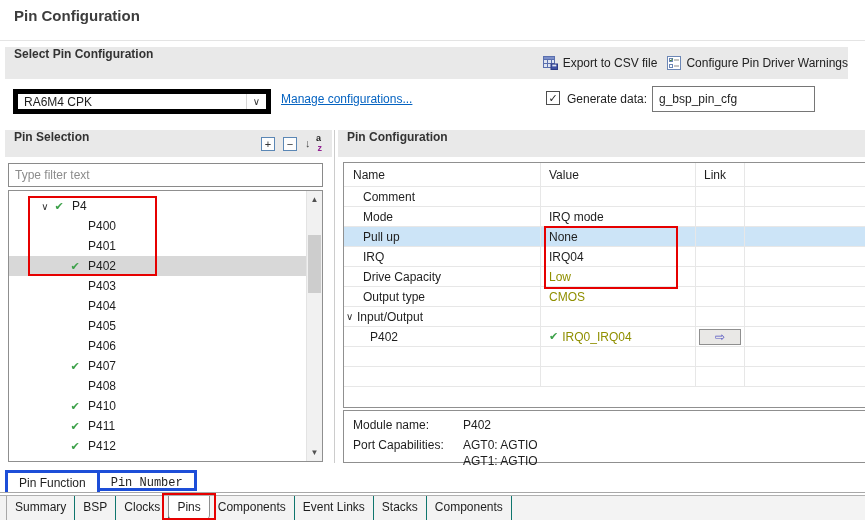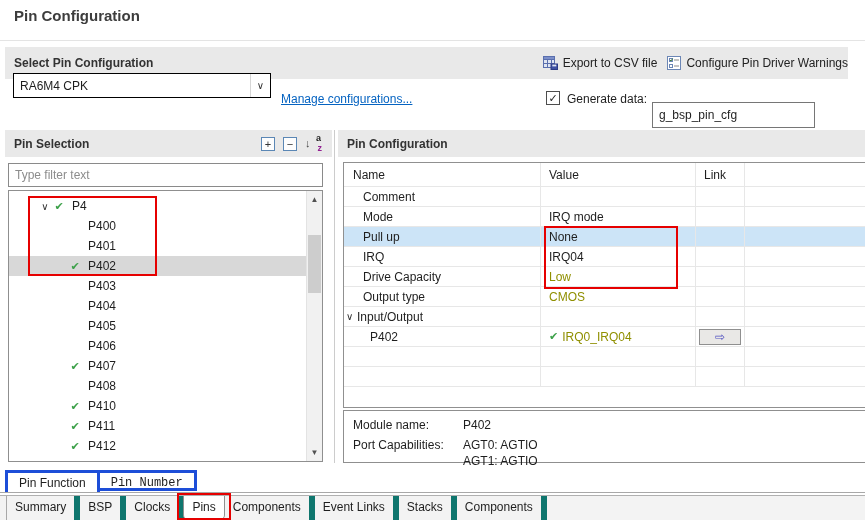--- a/index.html
+++ b/index.html
@@ -3,36 +3,36 @@
 <meta charset="utf-8">
 <style>
   * { margin:0; padding:0; box-sizing:border-box; }
   html,body { background:#fff; }
   body { font-family:"Liberation Sans","DejaVu Sans",sans-serif; font-size:12px; color:#1e1e1e; }
   .app { position:relative; width:865px; height:520px; background:#fff; overflow:hidden; }
 
   .page-title { position:absolute; left:14px; top:7px; font-size:15px; font-weight:bold; color:#3d3d3d; }
   .top-sep { position:absolute; left:0; top:40px; width:865px; height:1px; background:#e4e4e4; }
 
-  .sec-bar { position:absolute; background:var(--header-bar-gray,#e9e9e9); display:flex; align-items:center; }
+  .sec-bar { position:absolute; background:var(--header-bar-gray,#e9e9e9); display:flex; }
   .sec-title { font-weight:bold; color:#333; padding-left:9px; }
   .select-bar { left:5px; top:47px; width:843px; height:32px; }
   .bar-actions { margin-left:auto; display:flex; align-items:center; gap:10px; }
   .bar-btn { display:flex; align-items:center; gap:5px; cursor:default; color:#222; }
 
-  .combo { position:absolute; left:13px; top:73px; width:258px; height:25px; border:1px solid #000000; background:#fff; display:flex; align-items:center; }
+  .combo { position:absolute; left:13px; top:89px; width:258px; height:25px; border:5px solid #000000; background:#fff; display:flex; align-items:center; }
   .combo-text { padding-left:6px; flex:1; }
   .combo-arrow { width:20px; height:100%; display:flex; align-items:center; justify-content:center; border-left:1px solid #d6d6d6; color:#333; font-size:10px; }
 
   .link { position:absolute; left:281px; top:92px; color:var(--link-blue,#0563c1); text-decoration:underline; cursor:pointer; }
 
   .checkbox { position:absolute; left:546px; top:91px; width:14px; height:14px; border:1px solid #4d4d4d; background:#fff; display:flex; align-items:center; justify-content:center; }
   .check-glyph { font-size:11px; font-weight:bold; color:#222; line-height:1; }
   .gen-label { position:absolute; left:567px; top:92px; }
-  .gen-input { position:absolute; left:652px; top:86px; width:163px; height:26px; border:1px solid #767676; padding-left:6px; font:inherit; color:#1e1e1e; background:#fff;margin-top:16px; }
+  .gen-input { position:absolute; left:652px; top:86px; width:163px; height:26px; border:1px solid #767676; padding-left:6px; font:inherit; color:#1e1e1e; background:#fff; }
 
   
   .left-bar { left:5px; top:130px; width:327px; height:27px; }
   .left-icons { margin-left:auto; display:flex; align-items:center; gap:8px; padding-right:10px; }
   .box-icon { width:14px; height:14px; border:1px solid #5b87b5; background:#fdfdfd; color:#333; font-size:11px; line-height:12px; text-align:center; }
   .sort-icon { position:relative; width:17px; height:15px; }
   .sort-arrow { position:absolute; left:0; top:1px; font-size:11px; color:#444; }
   .sort-a { position:absolute; right:1px; top:-3px; font-size:9px; font-weight:bold; color:#222; }
   .sort-z { position:absolute; right:0; bottom:-2px; font-size:9px; font-weight:bold; color:#932092; }
 
@@ -80,21 +80,21 @@
   .cap-wrap { display:flex; margin-top:0; }
 
   
   .hairline { position:absolute; left:0; top:492px; width:865px; height:1px; background:#a8a8a8; z-index:1; }
   .vtabs { position:absolute; left:5px; top:470px; height:23px; display:flex; align-items:flex-start; z-index:0; }
   .vtab { height:21px; line-height:20px; padding:0 11px; background:#fff; border:3px solid #1d4ed8; cursor:pointer; }
   .vtab + .vtab { border-left:none;font-family:Liberation Mono, monospace; }
   .vtab.active { height:23px; line-height:21px; z-index:2; position:relative; background:#fff; border-bottom:none; }
 
   .ptabs { position:absolute; left:0; top:495px; width:865px; height:25px; background:#f3f3f3; border-top:1px solid #b0b0b0; display:flex; padding-left:6px; z-index:2; }
-  .ptab { position:relative; line-height:23px; padding:0 8px; border-right:6px solid #0f766e; cursor:pointer; color:#1e1e1e; }
+  .ptab { position:relative; line-height:23px; padding:0 8px; border-right:1px solid #0f766e; cursor:pointer; color:#1e1e1e; }
   .ptab:first-child { border-left:1px solid #a8a8a8; }
   .ptab.active { background:#fff; border:1px solid #8f8f8f; border-top:none; border-radius:0 0 5px 5px; margin-left:-1px; }
   .ptab.active::after { content:""; position:absolute; left:-7px; right:-7px; top:-3px; bottom:-1px; border:2px solid var(--accent-red,#e60000); pointer-events:none; }
 
   .redbox { position:absolute; border:2px solid var(--accent-red,#e60000); z-index:10; pointer-events:none; }
   .rb1 { left:28px; top:196px; width:129px; height:80px; }
   .rb2 { left:544px; top:226px; width:134px; height:63px; }
 </style>
 </head>
 <body>

